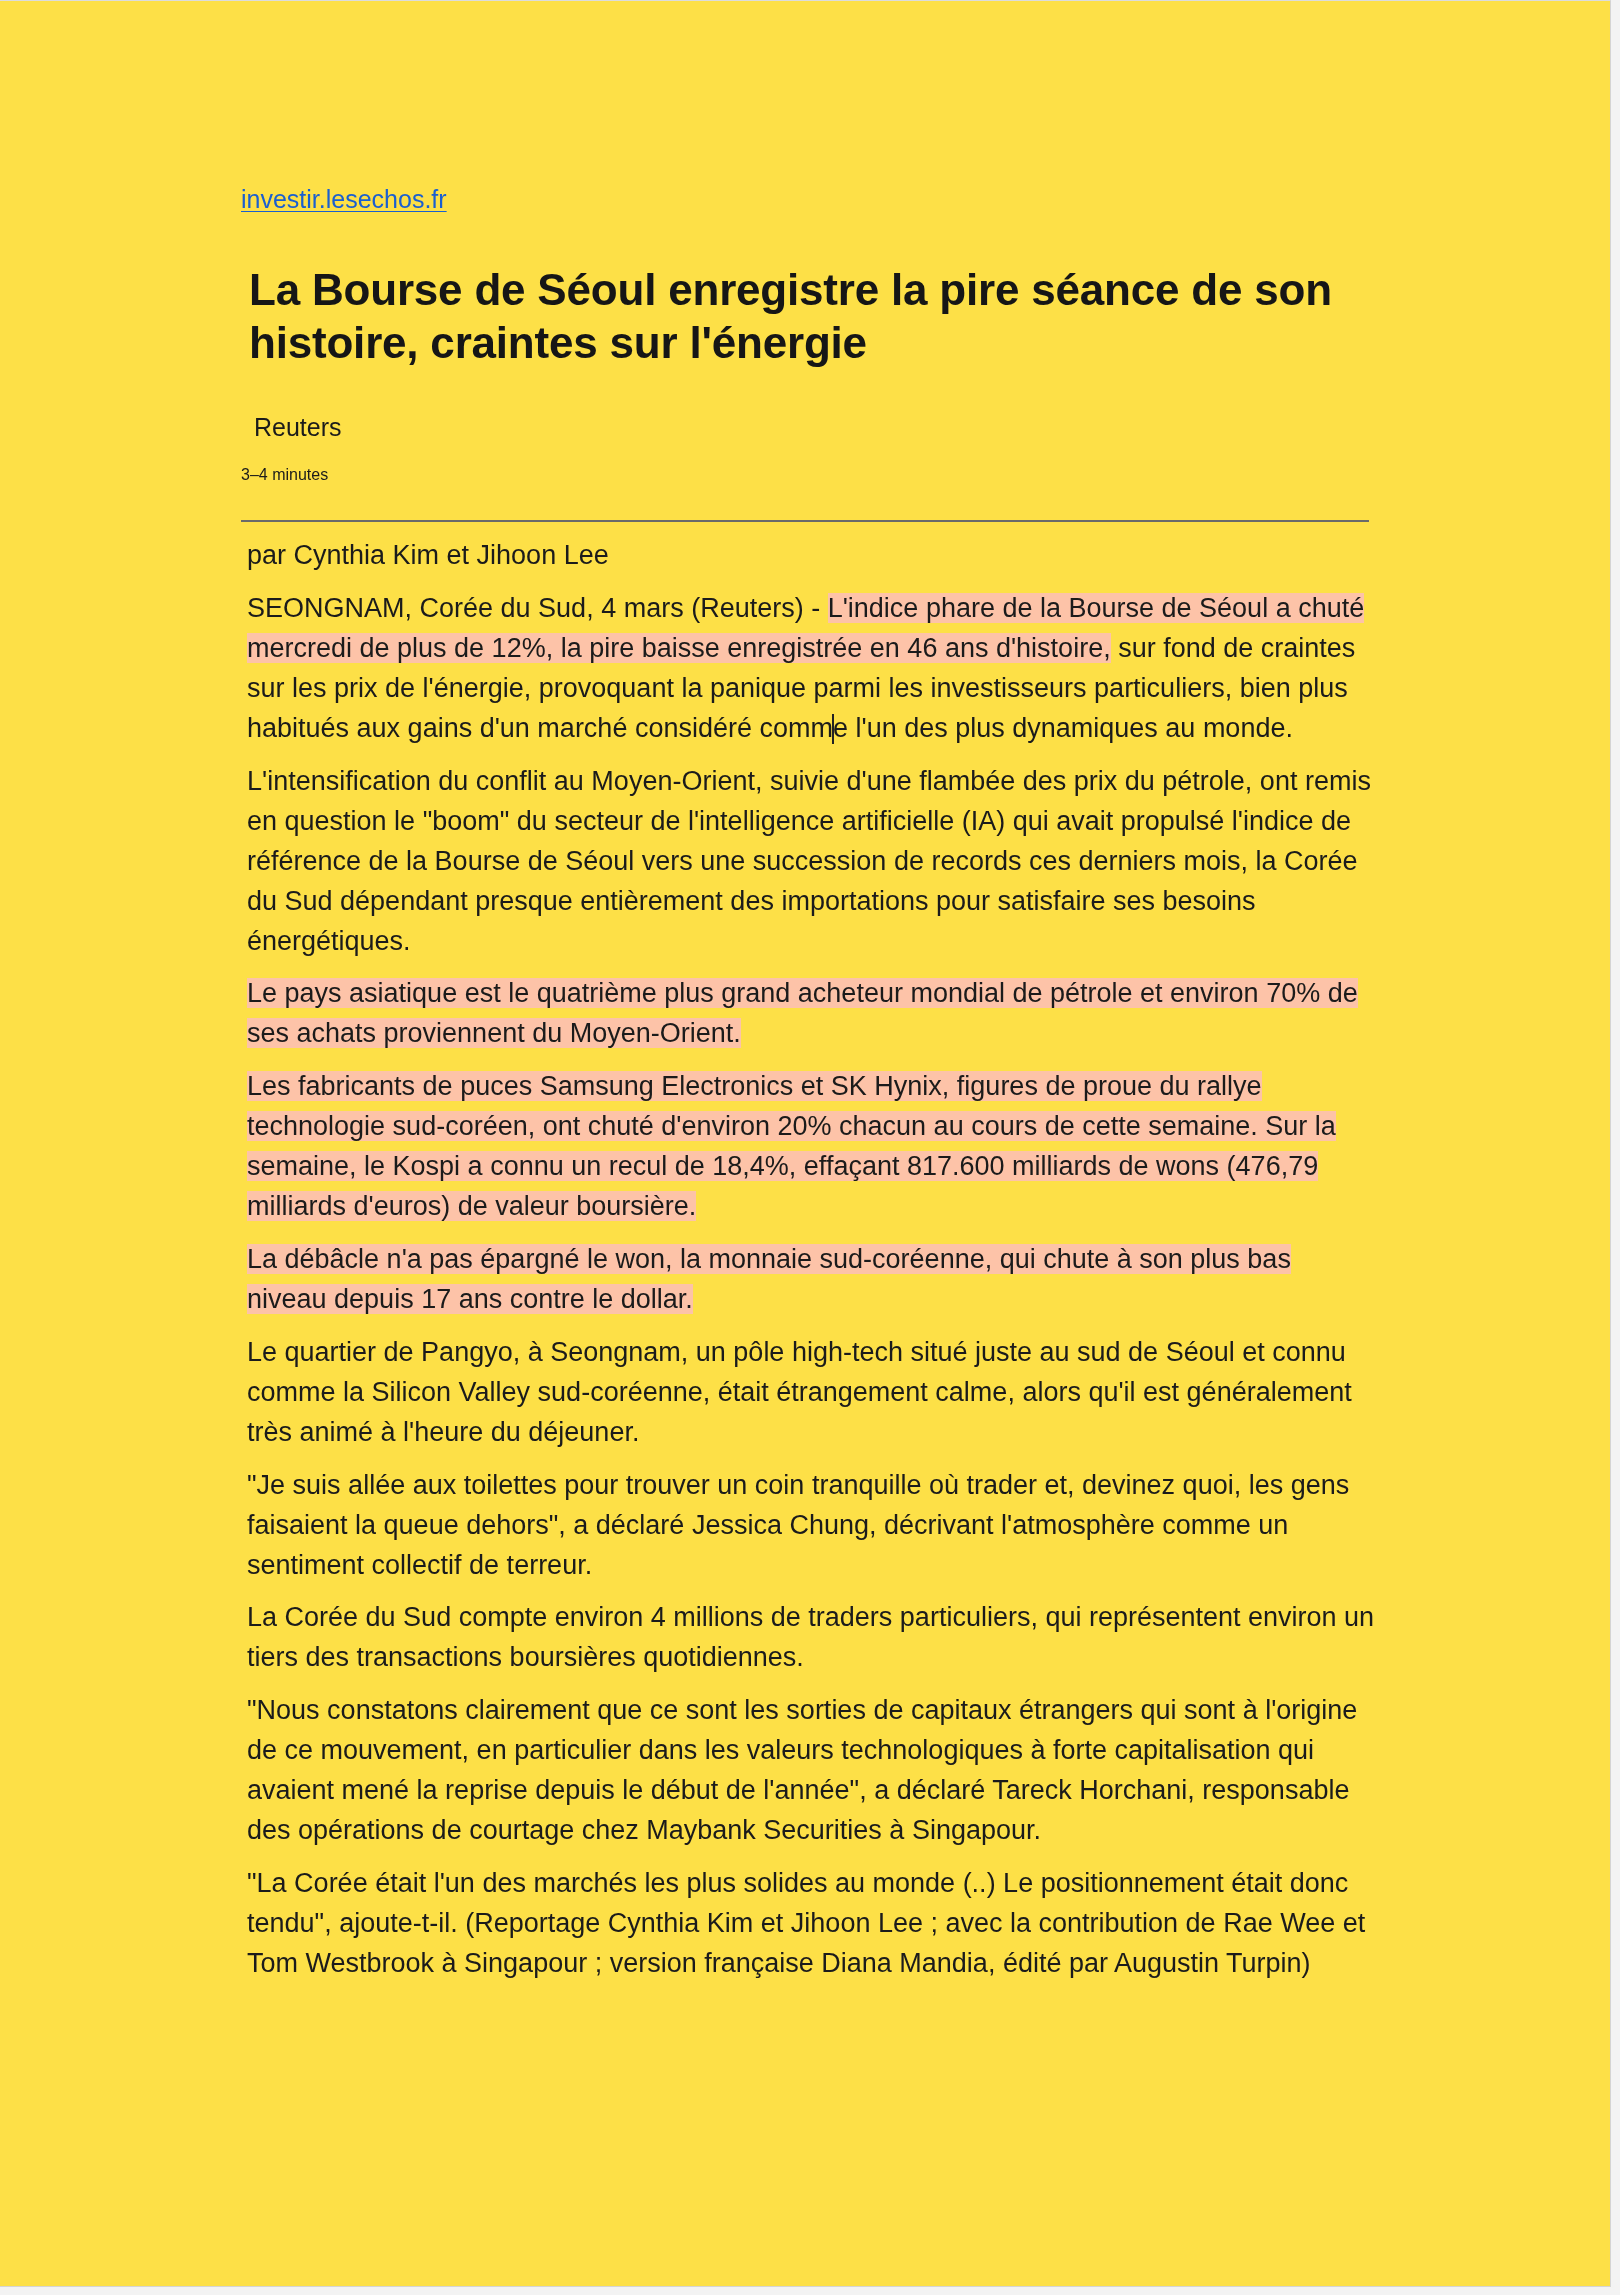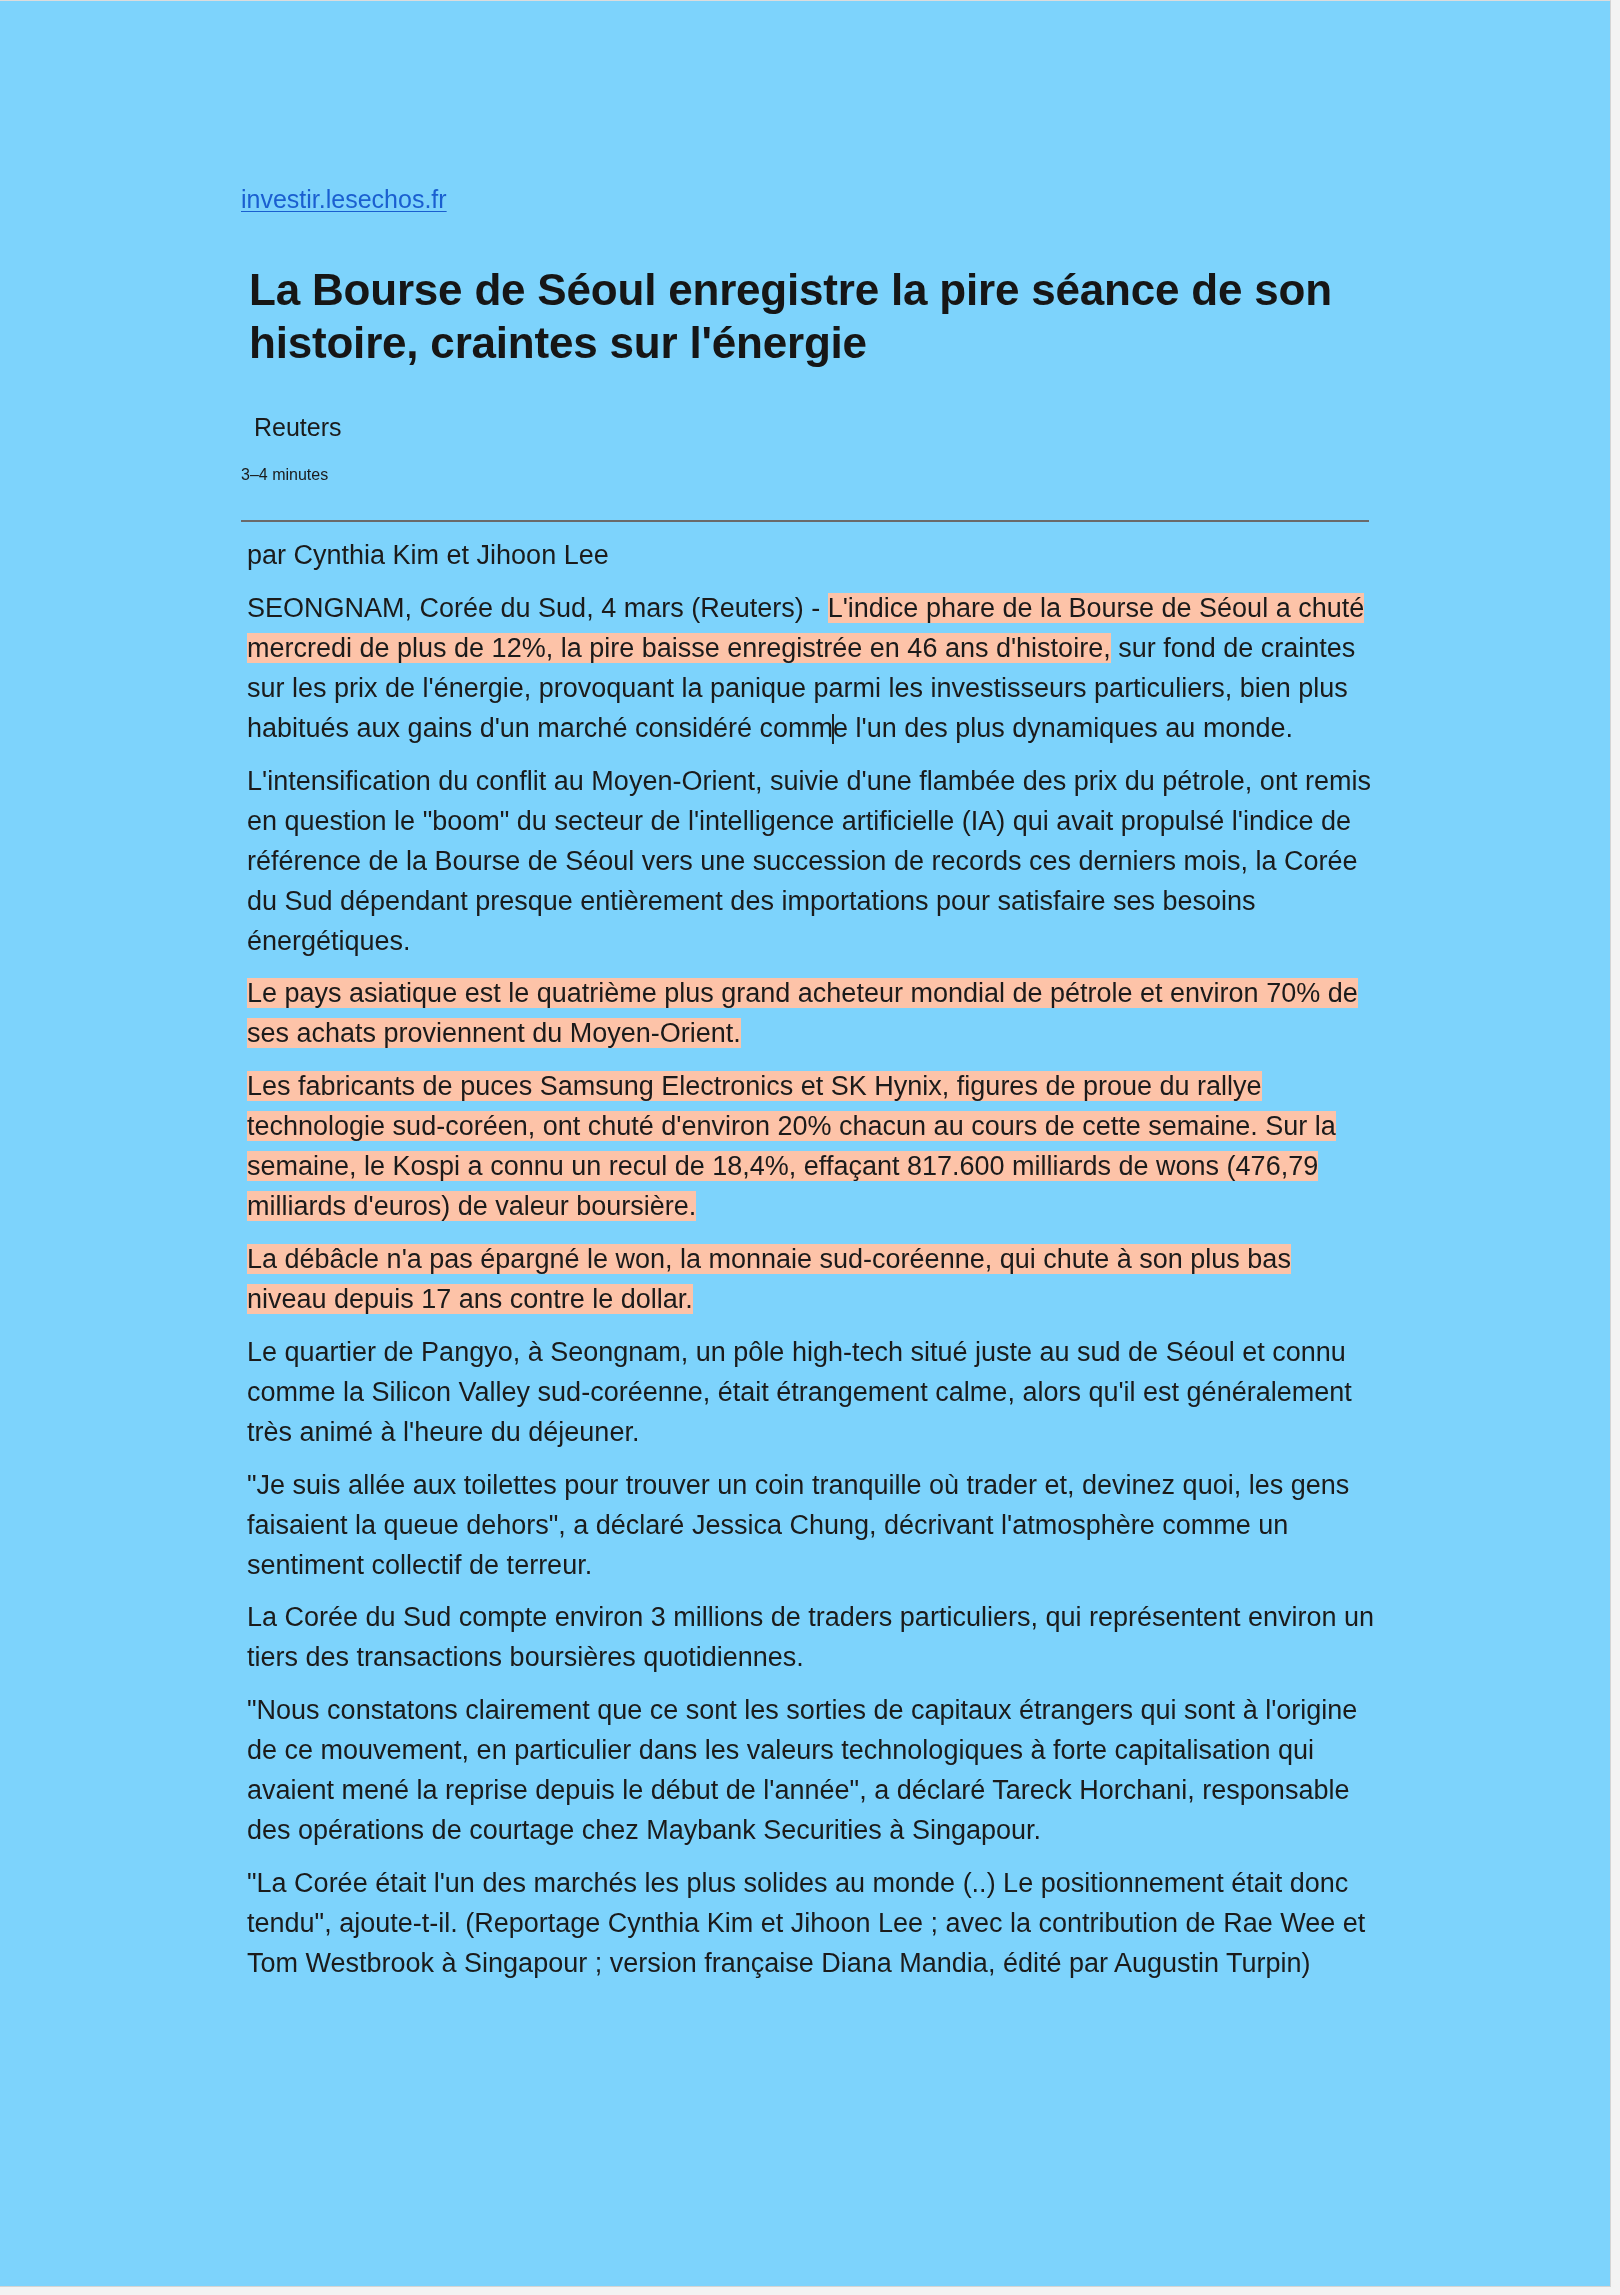--- a/index.html
+++ b/index.html
@@ -5,21 +5,21 @@
     html, body { margin: 0; padding: 0; }
     body {
       width: 1620px; height: 2295px;
       background: #f3f3f3;
       position: relative; overflow: hidden;
       font-family: "Liberation Sans", sans-serif;
     }
     .page {
       position: absolute; left: 0; top: 0;
       width: 1611px; height: 2287px;
-      background: #7dd3fc;
+      background: #fde047;
       border-right: 1.8px solid #d4d4d4;
       border-bottom: 1.8px solid #d4d4d4;
       border-top: 1.8px solid #dcdcdc;
       box-sizing: border-box;
     }
     .content {
       position: absolute; left: 241px; top: 0; width: 1130px;
       color: #1b1b1b;
     }
     .source-link {
@@ -74,20 +74,20 @@
     <div class="body">
       <p>par Cynthia Kim et Jihoon Lee</p>
       <div id="paragraphs">
           <p><span>SEONGNAM, Corée du Sud, 4 mars (Reuters) - </span><span class="hl">L'indice phare de la Bourse de Séoul a chuté mercredi de plus de 12%, la pire baisse enregistrée en 46 ans d'histoire,</span><span> sur fond de craintes sur les prix de l'énergie, provoquant la panique parmi les investisseurs particuliers, bien plus habitués aux gains d'un marché considéré comm</span><span class="cursor"></span><span>e l'un des plus dynamiques au monde.</span></p>
           <p><span>L'intensification du conflit au Moyen-Orient, suivie d'une flambée des prix du pétrole, ont remis en question le "boom" du secteur de l'intelligence artificielle (IA) qui avait propulsé l'indice de référence de la Bourse de Séoul vers une succession de records ces derniers mois, la Corée du Sud dépendant presque entièrement des importations pour satisfaire ses besoins énergétiques.</span></p>
           <p><span class="hl">Le pays asiatique est le quatrième plus grand acheteur mondial de pétrole et environ 70% de ses achats proviennent du Moyen-Orient.</span></p>
           <p><span class="hl">Les fabricants de puces Samsung Electronics et SK Hynix, figures de proue du rallye technologie sud-coréen, ont chuté d'environ 20% chacun au cours de cette semaine. Sur la semaine, le Kospi a connu un recul de 18,4%, effaçant 817.600 milliards de wons (476,79 milliards d'euros) de valeur boursière.</span></p>
           <p><span class="hl">La débâcle n'a pas épargné le won, la monnaie sud-coréenne, qui chute à son plus bas niveau depuis 17 ans contre le dollar.</span></p>
           <p><span>Le quartier de Pangyo, à Seongnam, un pôle high-tech situé juste au sud de Séoul et connu comme la Silicon Valley sud-coréenne, était étrangement calme, alors qu'il est généralement très animé à l'heure du déjeuner.</span></p>
           <p><span>"Je suis allée aux toilettes pour trouver un coin tranquille où trader et, devinez quoi, les gens faisaient la queue dehors", a déclaré Jessica Chung, décrivant l'atmosphère comme un sentiment collectif de terreur.</span></p>
-          <p><span>La Corée du Sud compte environ 3 millions de traders particuliers, qui représentent environ un tiers des transactions boursières quotidiennes.</span></p>
+          <p><span>La Corée du Sud compte environ 4 millions de traders particuliers, qui représentent environ un tiers des transactions boursières quotidiennes.</span></p>
           <p><span>"Nous constatons clairement que ce sont les sorties de capitaux étrangers qui sont à l'origine de ce mouvement, en particulier dans les valeurs technologiques à forte capitalisation qui avaient mené la reprise depuis le début de l'année", a déclaré Tareck Horchani, responsable des opérations de courtage chez Maybank Securities à Singapour.</span></p>
           <p><span>"La Corée était l'un des marchés les plus solides au monde (..) Le positionnement était donc tendu", ajoute-t-il. (Reportage Cynthia Kim et Jihoon Lee ; avec la contribution de Rae Wee et Tom Westbrook à Singapour ; version française Diana Mandia, édité par Augustin Turpin)</span></p>
         </div>
     </div>
   </div>
 </div>
 
 
 </body></html>

